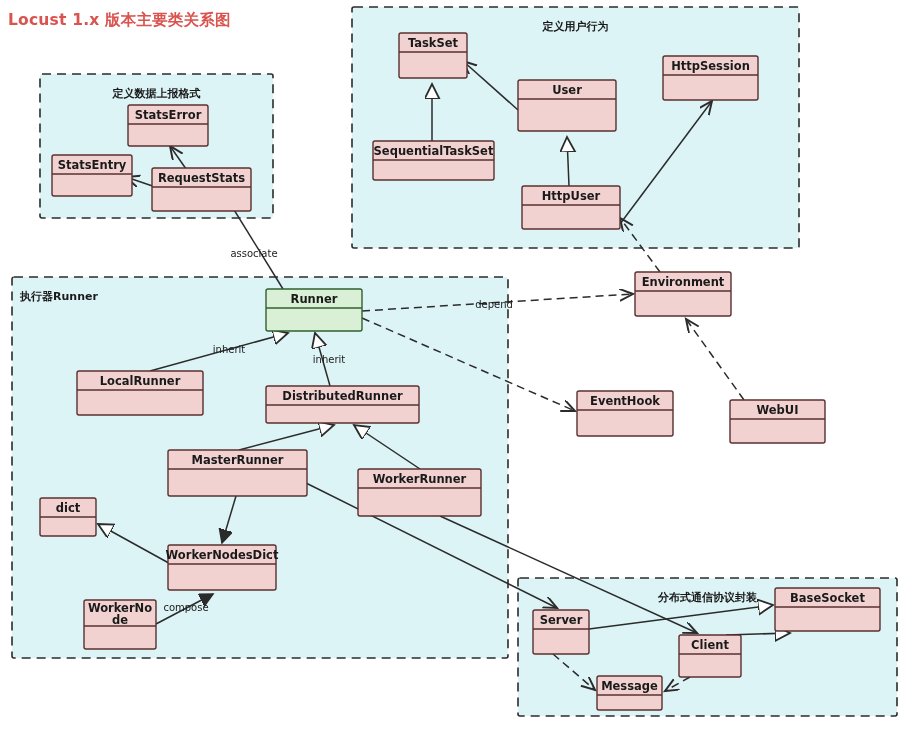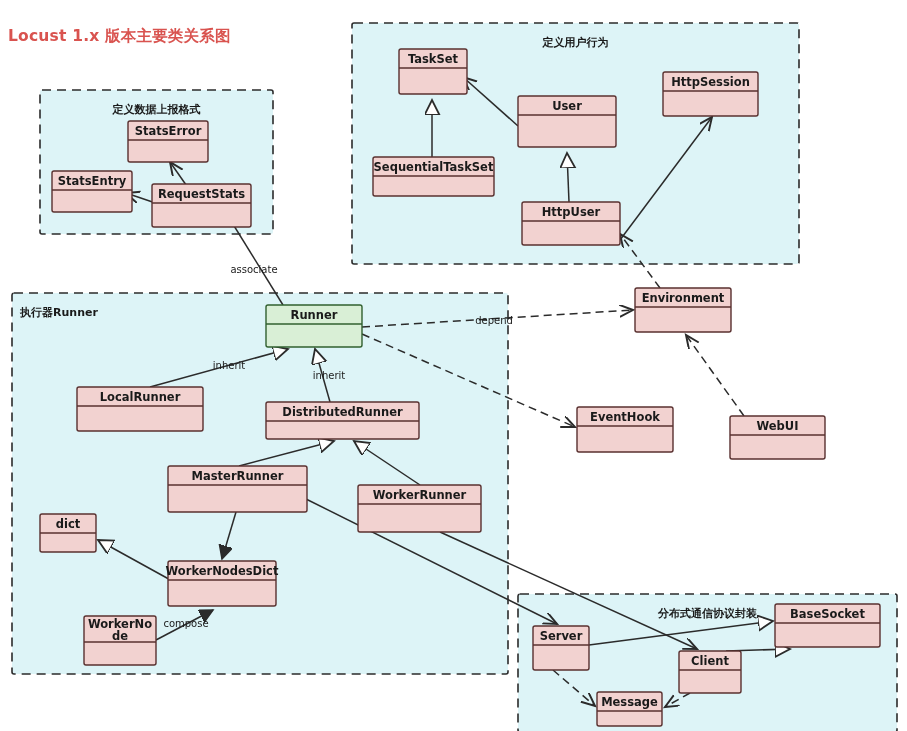--- a/index.html
+++ b/index.html
@@ -11,21 +11,21 @@
   body {
     width: 907px;
     height: 731px;
     font-family: "DejaVu Sans", "Liberation Sans", sans-serif;
     position: relative;
     overflow: hidden;
   }
   #diagram-root {
     position: absolute;
     left: 0;
-    top: 16px;
+    top: 0;
     width: 907px;
     height: 547px;
   }
   svg {
     display: block;
   }
   .group-rect {
     fill: #ddf4f7;
     stroke: #2b2b2b;
     stroke-width: 1.6;

